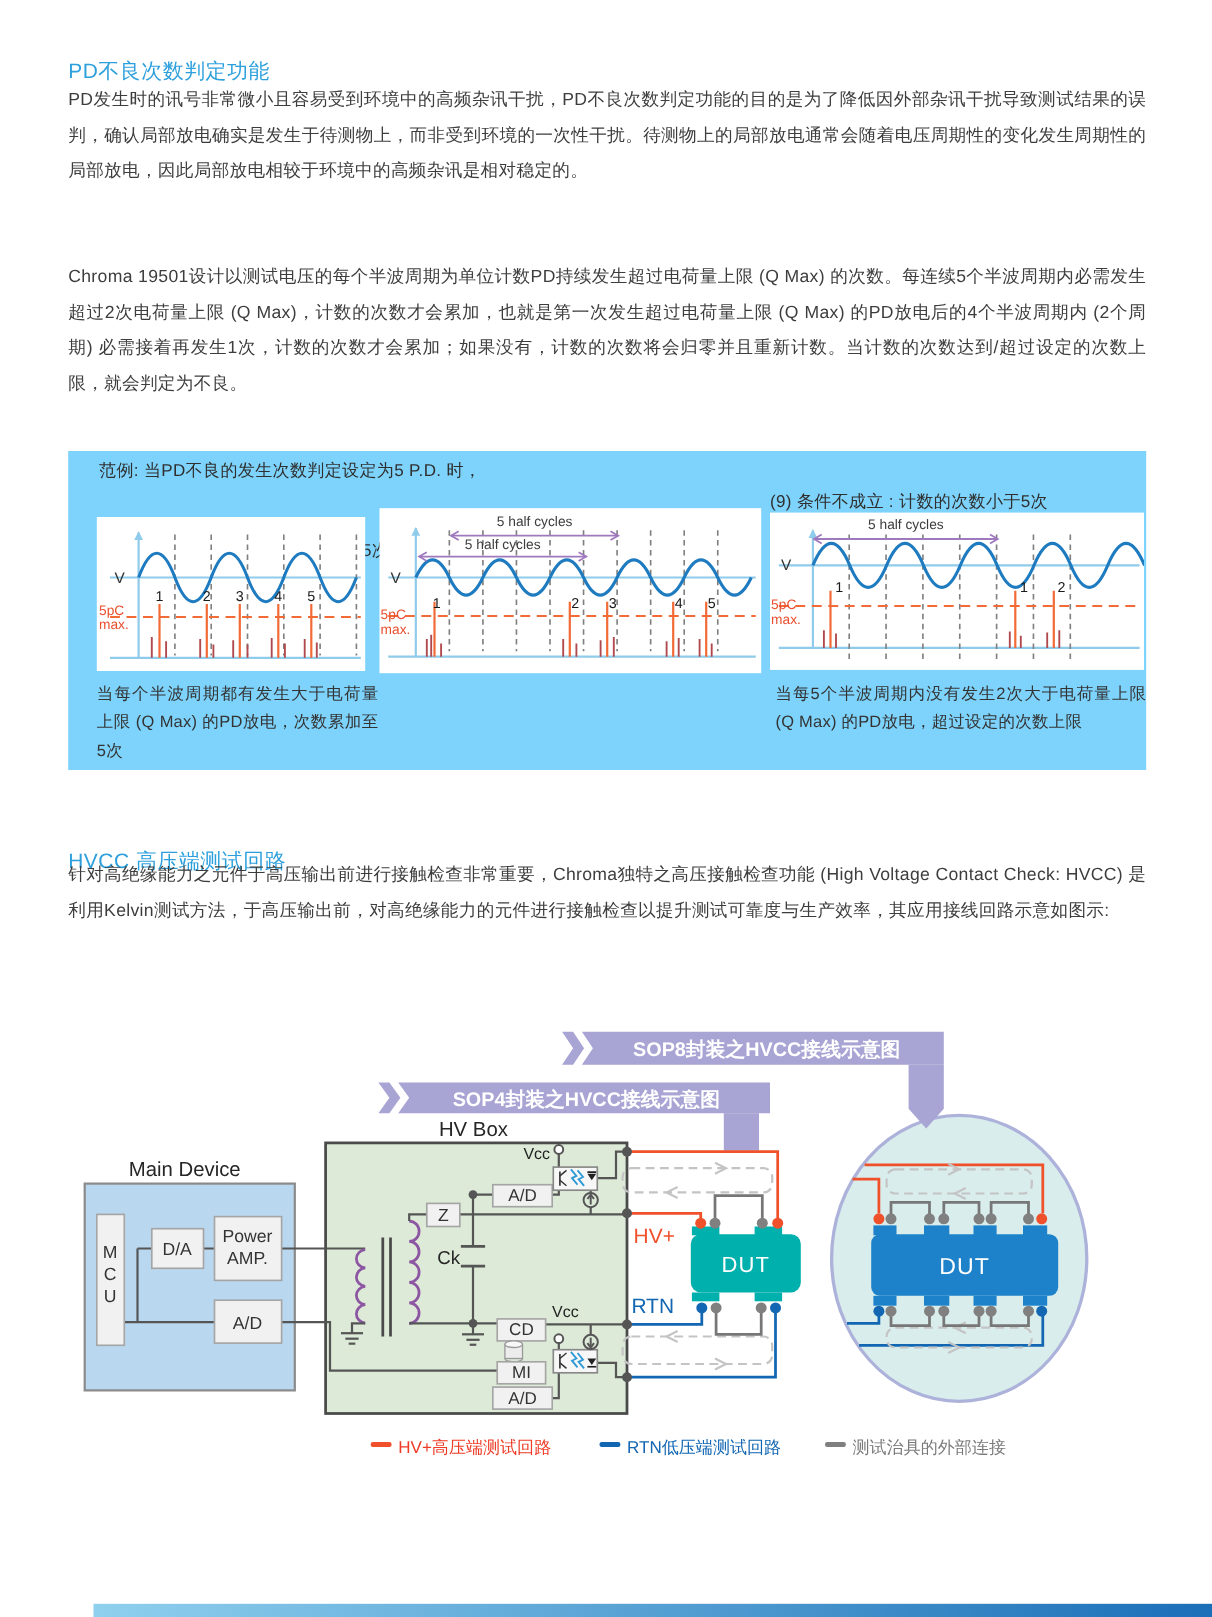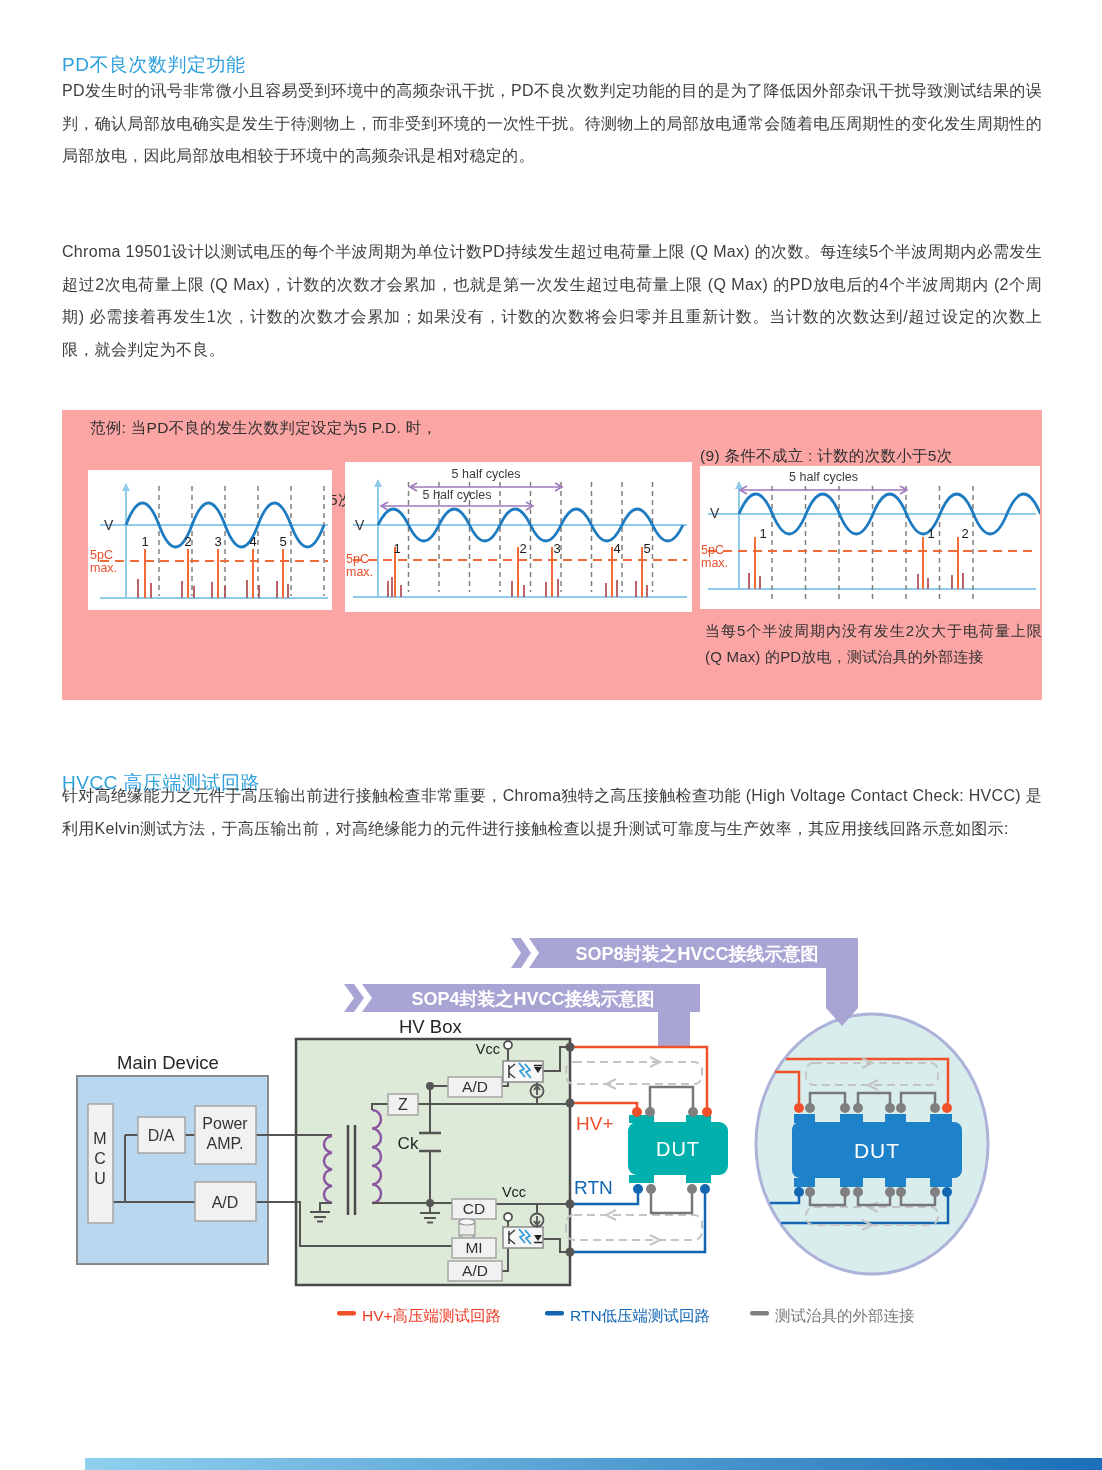--- a/index.html
+++ b/index.html
@@ -9,21 +9,21 @@
   }
   .abs{position:absolute;}
   .sec-heading{
     left:62px;width:980px;font-size:19px;font-weight:500;color:#2da0dc;letter-spacing:.5px;
   }
   .body-para{
     left:62px;width:980px;font-size:16px;line-height:32.5px;color:#3d3d3d;
     text-align:justify;letter-spacing:.3px;
   }
   .example-box{
-    left:62px;top:410px;width:980px;height:290px;background:#fca5a5;
+    left:62px;top:410px;width:980px;height:290px;background:#7dd3fc;
   }
   .ex-text{font-size:15.5px;color:#2f2f2f;letter-spacing:.3px;}
   .panel{background:#ffffff;}
   .caption{font-size:15px;line-height:26px;color:#333333;text-align:justify;letter-spacing:.2px;}
   svg text{font-family:"Liberation Sans","DejaVu Sans",sans-serif;}
   .footer-bar{
     left:85px;top:1458px;width:1017px;height:12px;
     background:linear-gradient(to right,#8fd0ee,#1b6fb8);
   }
 </style>
@@ -153,21 +153,22 @@
       <text x="265" y="72" text-anchor="middle" font-size="13" fill="#1a1a1a">2</text>
       <text x="10" y="52" font-size="14" fill="#333">V</text>
       <text x="1" y="88" font-size="12.5" fill="#e8502f">5pC</text>
       <text x="1" y="101" font-size="12.5" fill="#e8502f">max.</text>
       <line x1="40" y1="24" x2="207" y2="24" stroke="#9e79bd" stroke-width="1.6"></line>
       <polyline points="47,20 40,24 47,28" fill="none" stroke="#9e79bd" stroke-width="1.6"></polyline>
       <polyline points="200,20 207,24 200,28" fill="none" stroke="#9e79bd" stroke-width="1.6"></polyline>
       <text x="123.5" y="15" text-anchor="middle" font-size="12.5" fill="#3c3c3c">5 half cycles</text>
     </svg>
 
-  <div class="abs caption" style="left:643px;top:208px;width:337px;">当每5个半波周期内没有发生2次大于电荷量上限 (Q Max) 的PD放电，测试治具的外部连接</div>
+  <div class="abs caption" style="left:26px;top:208px;width:256px;">当每个半波周期都有发生大于电荷量上限 (Q Max) 的PD放电，次数累加至5次</div>
+  <div class="abs caption" style="left:643px;top:208px;width:337px;">当每5个半波周期内没有发生2次大于电荷量上限 (Q Max) 的PD放电，超过设定的次数上限</div>
 </div>
 
 <div class="abs sec-heading" style="top:770px;">HVCC 高压端测试回路</div>
 <div class="abs body-para" style="top:780px;">针对高绝缘能力之元件于高压输出前进行接触检查非常重要，Chroma独特之高压接触检查功能 (High Voltage Contact Check: HVCC) 是利用Kelvin测试方法，于高压输出前，对高绝缘能力的元件进行接触检查以提升测试可靠度与生产效率，其应用接线回路示意如图示:</div>
 
 <svg class="abs" style="left:0;top:930px;" width="1102" height="420" viewBox="0 0 1102 420">
 
   <ellipse cx="872" cy="214" rx="116" ry="130" fill="#d9edec" stroke="#adb2da" stroke-width="3"></ellipse>
 
   <g>

